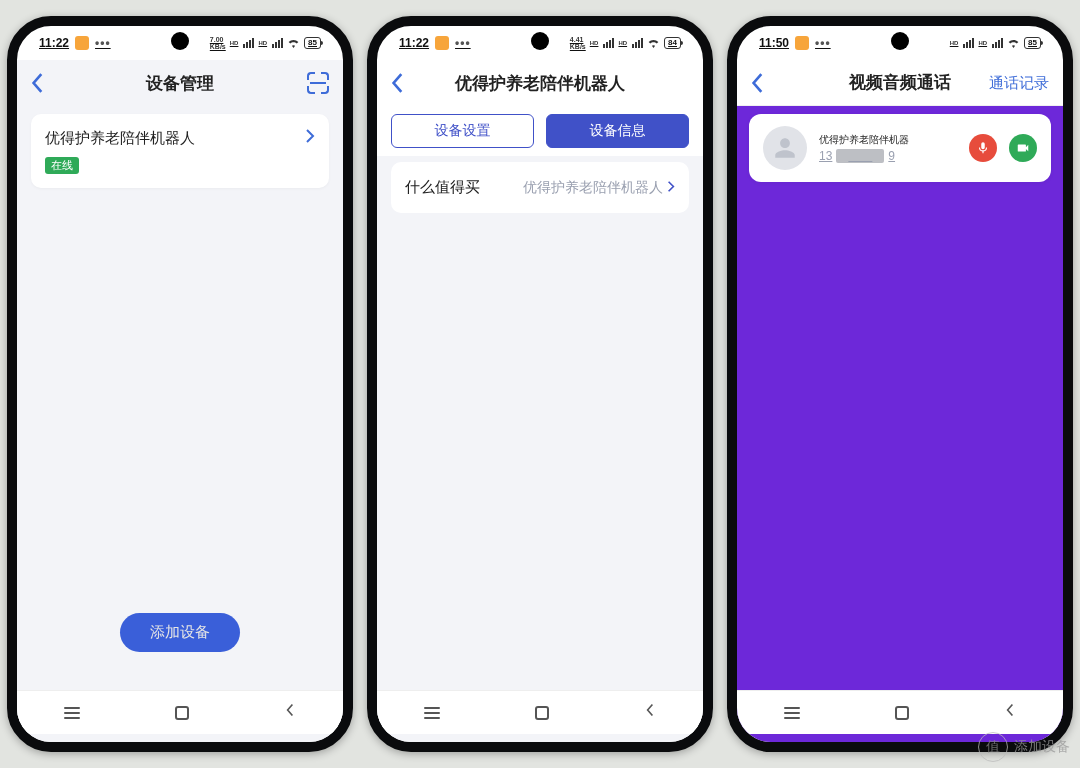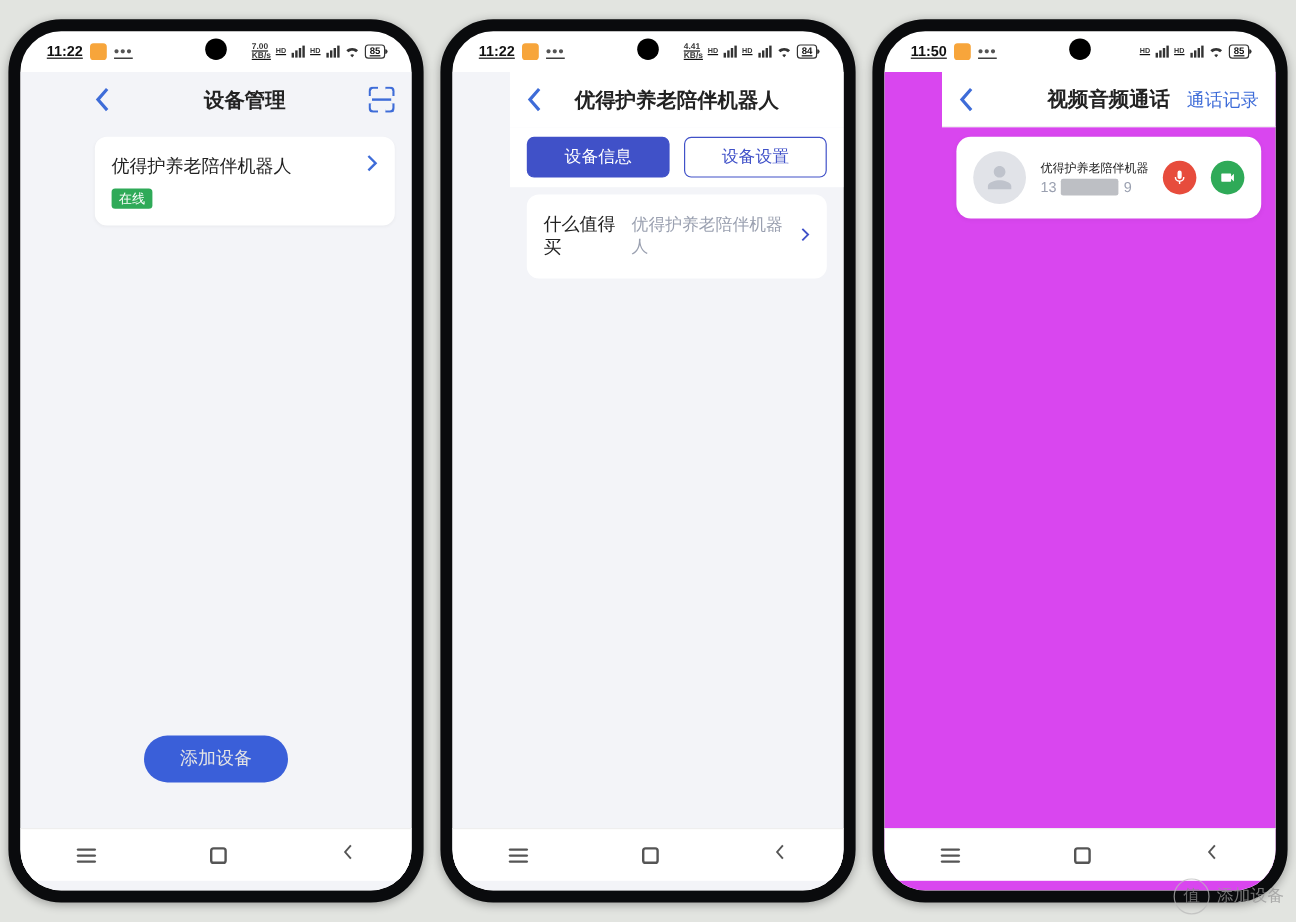--- a/index.html
+++ b/index.html
@@ -33,21 +33,21 @@
   .sb-icon { width:14px;height:14px;background:#f7a53b;border-radius:3px;position:relative;}
   .sb-dots { letter-spacing:1px;color:#555;}
   .sb-right{ display:flex; gap:4px; align-items:center; font-size:8px;}
   .sb-speed{ display:flex; flex-direction:column; line-height:1; font-size:7px; color:#333;}
   .sb-bars{ display:flex; gap:1px; align-items:flex-end; height:10px;}
   .bar{ width:2px; background:#333;} .bar.b1{height:4px}.bar.b2{height:6px}.bar.b3{height:8px}.bar.b4{height:10px}
   .sb-hd{ font-size:6px; color:#333; margin-right:1px;}
   .sb-batt{ border:1px solid #333;border-radius:3px;padding:0 3px;font-size:8px;line-height:10px;position:relative;}
   .sb-batt:after{content:"";position:absolute;right:-3px;top:3px;width:2px;height:4px;background:#333;border-radius:0 2px 2px 0;}
 
-  .appbody { flex:1; background:#f3f4f8; display:flex; flex-direction:column; position:relative;padding-left:48px;}
+  .appbody { flex:1; background:#f3f4f8; display:flex; flex-direction:column; position:relative;}
   .appbody.grey { background:#f3f4f8;}
   .header { height:46px; display:flex; align-items:center; justify-content:center; position:relative; background:transparent;}
   .header.white { background:#fff; border-bottom:1px solid #f0f0f0;}
   .back-btn { position:absolute; left:14px; top:0; height:46px; display:flex; align-items:center; color:#3554d1; font-size:22px;}
   .action-btn { position:absolute; right:14px; top:0; height:46px; display:flex; align-items:center; }
   .action-link { position:absolute; right:14px; top:0; height:46px; display:flex; align-items:center; color:#3e6cd8; font-size:15px;}
   .scan { width:22px;height:22px;position:relative;}
   .scan span{position:absolute;width:8px;height:8px;border:2px solid #3e6cd8;}
   .scan .tl{top:0;left:0;border-right:none;border-bottom:none;border-top-left-radius:4px;}
   .scan .tr{top:0;right:0;border-left:none;border-bottom:none;border-top-right-radius:4px;}
@@ -85,21 +85,21 @@
   .info-label{ font-size:15px; color:#222;}
   .info-value{ font-size:14px; color:#9aa0b0; display:flex; align-items:center; gap:4px;}
   .info-value .chev{ color:#4051c8; font-size:15px;}
 
   .contact-card{ margin:8px 12px; background:#fff; border-radius:12px; padding:12px 14px;
     display:flex; align-items:center; gap:12px; box-shadow:0 1px 4px rgba(0,0,0,.05);}
   .avatar{ width:44px;height:44px;border-radius:50%;background:#e1e3e8; display:flex;align-items:center;justify-content:center;}
   .avatar svg{width:26px;height:26px;fill:#bfc3cc;}
   .contact-info{ flex:1; min-width:0;}
   .contact-name{ font-size:10px; color:#222; font-weight:500; white-space:nowrap;}
-  .contact-sub{ font-size:12px; color:#9aa0b0; display:flex;align-items:center;gap:4px; margin-top:2px;}
+  .contact-sub{ font-size:12px; color:#9aa0b0; display:flex;align-items:center;gap:4px; margin-top:2px;text-decoration:underline;}
   .blur{ background:#bdbfc4; color:transparent; border-radius:2px; padding:0 12px; filter:blur(0.3px);}
   .circ-btn{ width:28px;height:28px;border-radius:50%;display:flex;align-items:center;justify-content:center;}
   .circ-btn.red{background:#e74c3c;}
   .circ-btn.green{background:#2faa58;}
   .circ-btn svg{width:14px;height:14px;fill:#fff;}
 
   .watermark{
     position:absolute; right:10px; bottom:6px; display:flex; align-items:center; gap:6px;
     color:#999; font-size:14px; opacity:.75; font-weight:500;
   }
@@ -235,22 +235,22 @@
     <div class="header" style="background:#fff;">
       <div class="back-btn">
         <svg width="14" height="22" viewBox="0 0 12 20">
             <path fill="none" stroke="#3e6cd8" stroke-width="2.4" d="M9 2 2 10l7 8"></path>
           </svg>
       </div>
       <div class="title">优得护养老陪伴机器人</div>
     </div>
 
     <div class="tabs" style="background:#fff;">
+      <div class="tab inactive">设备设置</div>
       <div class="tab active">设备信息</div>
-      <div class="tab inactive">设备设置</div>
     </div>
 
     <div class="info-card">
       <div class="info-row">
         <span class="info-label">什么值得买</span>
         <span class="info-value">
           <span>优得护养老陪伴机器人</span>
           <span class="chev">
             <svg width="8" height="13" viewBox="0 0 10 16">
                 <path fill="none" stroke="#4051c8" stroke-width="2" d="M2 2l6 6-6 6"></path>
@@ -301,21 +301,21 @@
           <div class="bar b3"></div>
           <div class="bar b4"></div>
         </div>
       <span><svg width="13" height="11" viewBox="0 0 24 20">
             <path fill="#333" d="M12 20l-3-4c1.7-1.3 4.3-1.3 6 0l-3 4zm-6-8l-3-3c5-5 13-5 18 0l-3 3c-3.3-3.3-8.7-3.3-12 0z"></path>
           </svg></span>
       <span class="sb-batt">85</span>
     </div>
   </div>
 
-  <div class="appbody" style="background:#d946ef;">
+  <div class="appbody" style="background:#6d28d9;">
     <div class="header white">
       <div class="back-btn">
         <svg width="14" height="22" viewBox="0 0 12 20">
             <path fill="none" stroke="#3e6cd8" stroke-width="2.4" d="M9 2 2 10l7 8"></path>
           </svg>
       </div>
       <div class="title">视频音频通话</div>
       <div class="action-link">通话记录</div>
     </div>
 

